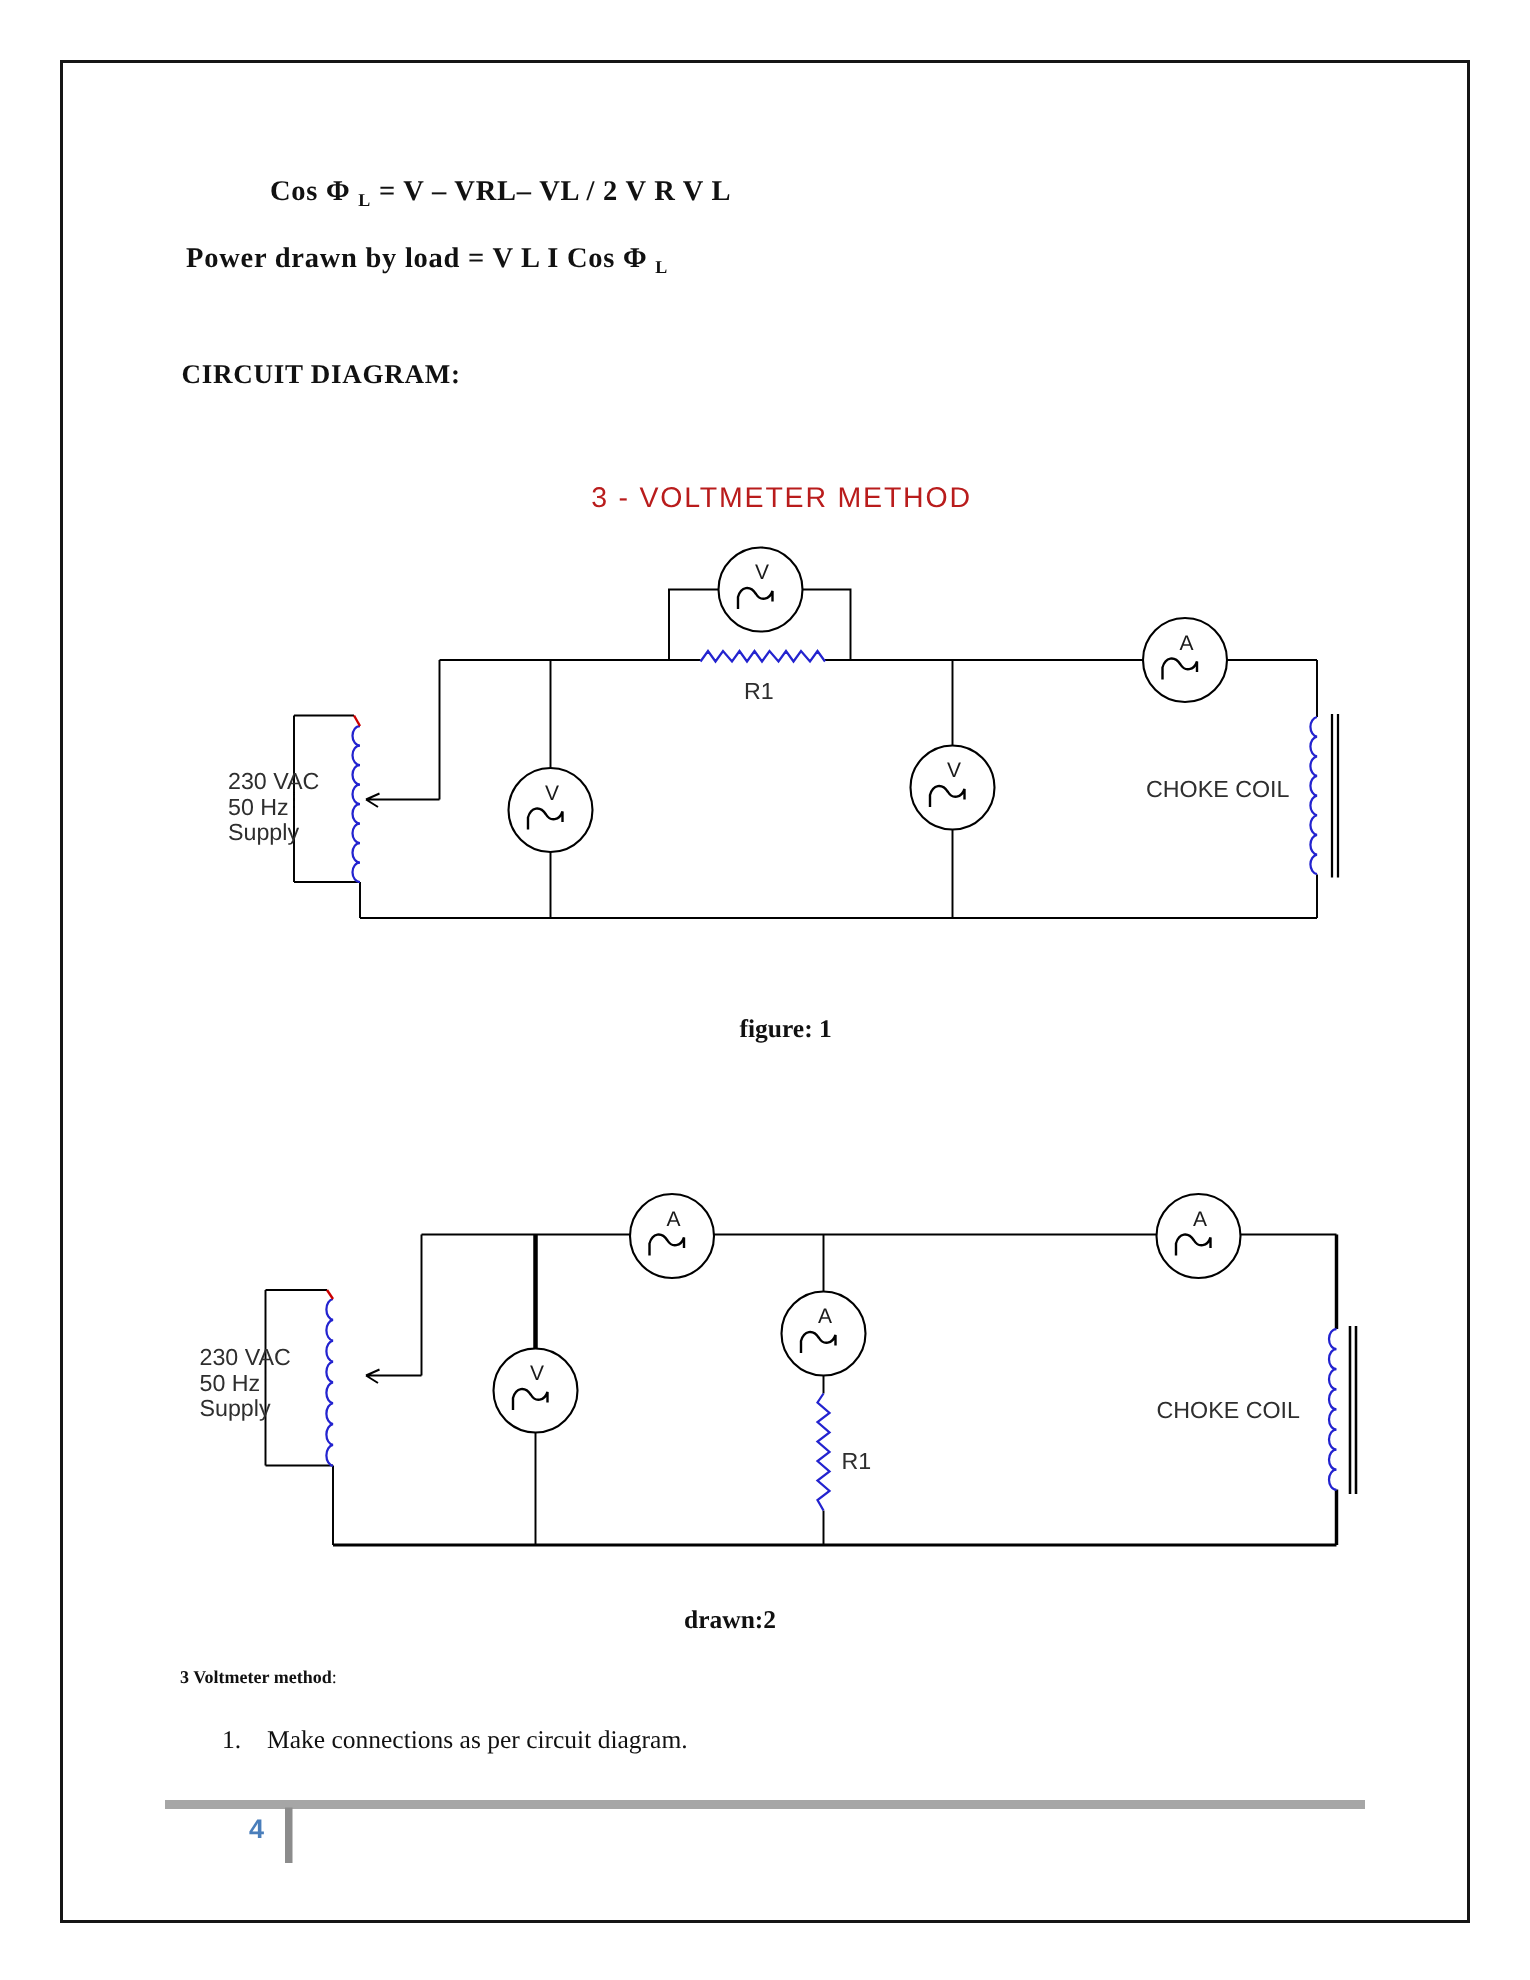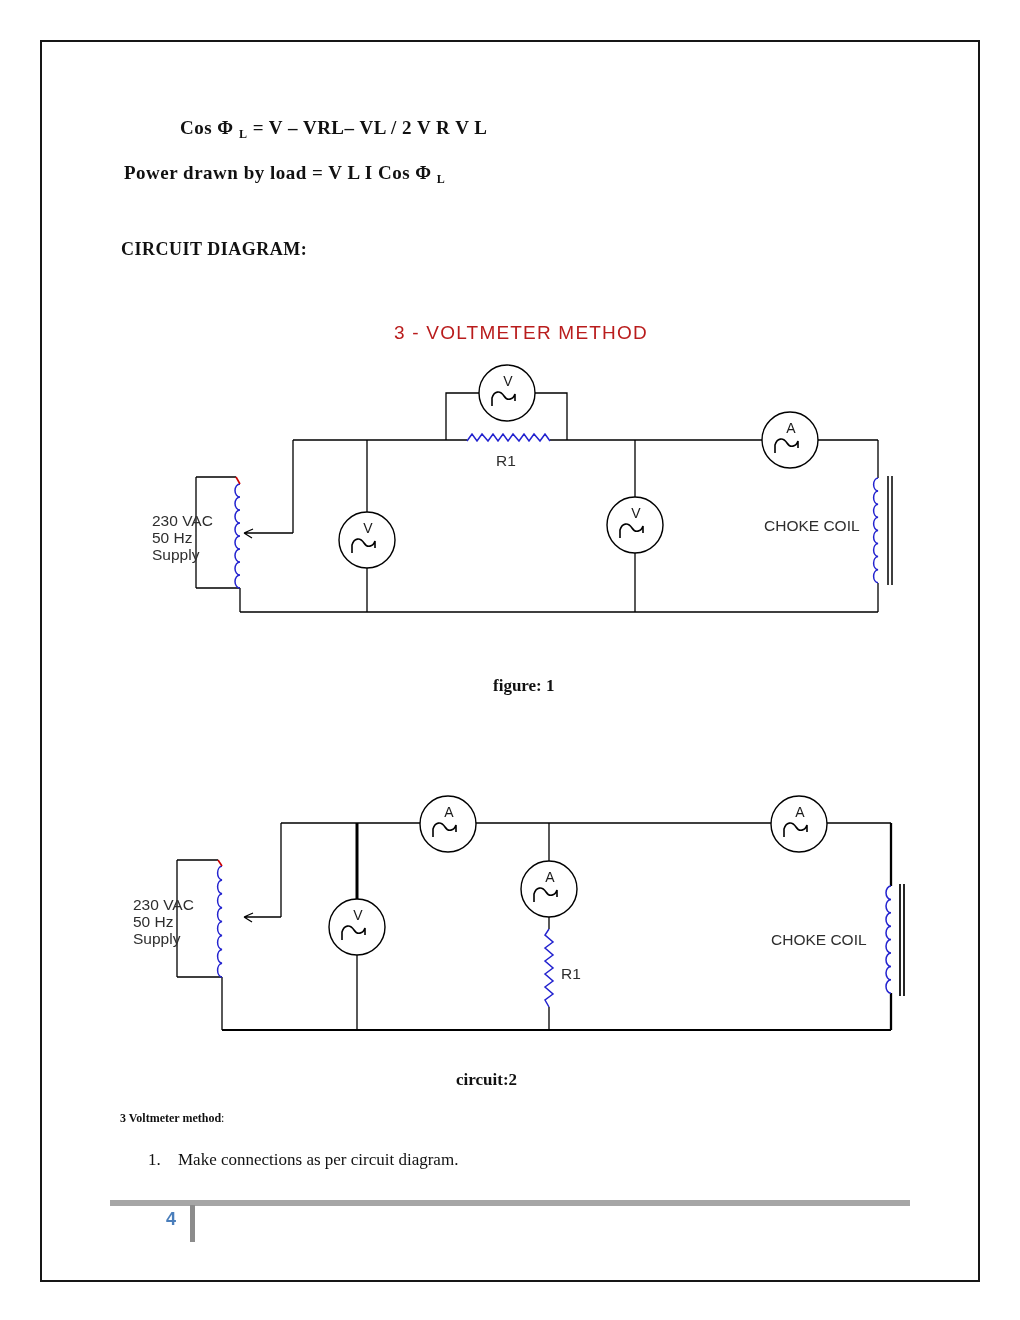--- a/index.html
+++ b/index.html
@@ -36,21 +36,21 @@
     <span>Cos Φ </span><span class="sub">L</span><span> = V – VRL– VL / 2 V R V L</span>
   </div>
   <div class="abs formula" style="left:124px;top:162px;">
     <span>Power drawn by load = V L I Cos Φ </span><span class="sub">L</span>
   </div>
 
   <div class="abs section-heading" style="left:121px;top:239px;">CIRCUIT DIAGRAM:</div>
 
   <div class="abs fig-title" style="left:321px;top:322px;width:400px;">3 - VOLTMETER METHOD</div>
   <div class="abs fig-caption" style="left:473px;top:676px;margin-left:20px;">figure: 1</div>
-  <div class="abs fig-caption" style="left:456px;top:1070px;">circuit:2</div>
+  <div class="abs fig-caption" style="left:456px;top:1070px;">drawn:2</div>
 
   <svg class="circuits" viewBox="0 0 1020 1320">
     <defs>
       <g id="meter-glyph">
         <circle cx="0" cy="0" r="28" fill="#ffffff" stroke="#000" stroke-width="1.4"></circle>
         <path d="M-15 13 V5 C-13 -2 -7 -3 -3 3 C0 8 6 7 8 1 V8" fill="none" stroke="#000" stroke-width="1.6"></path>
       </g>
     </defs>
 
     <g>

